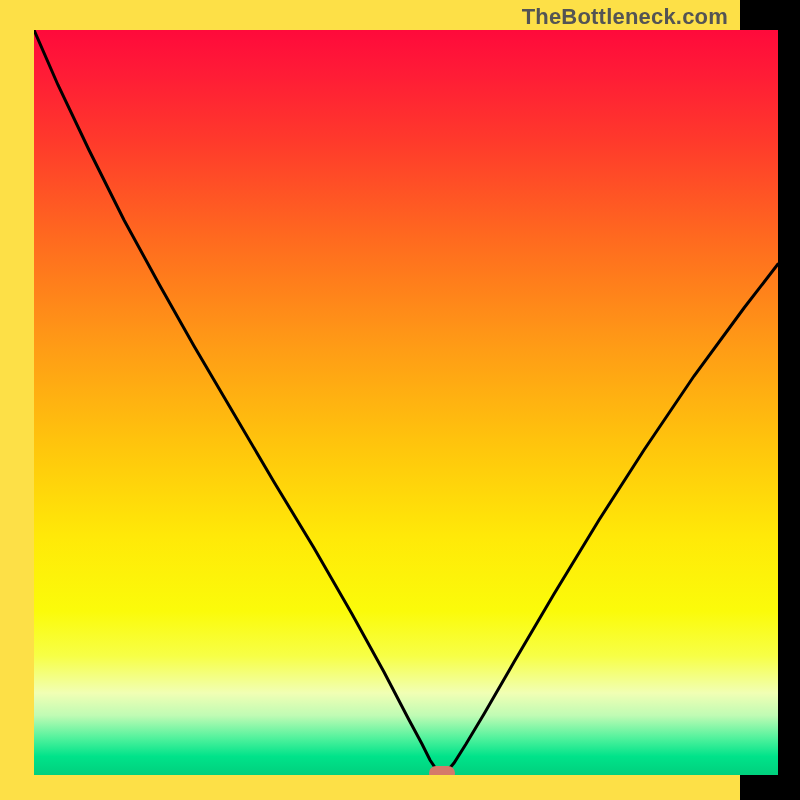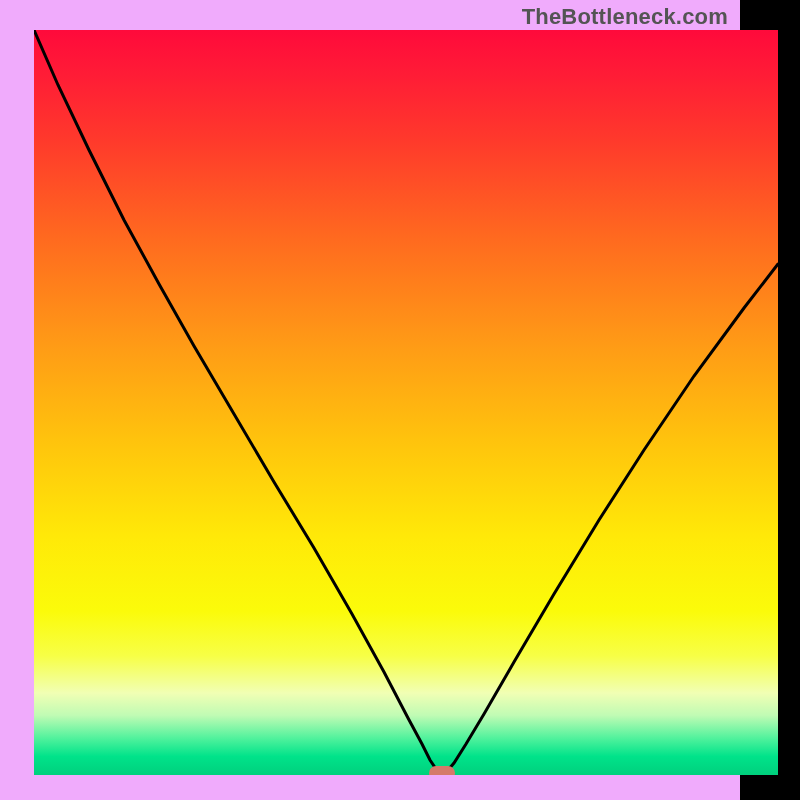--- a/index.html
+++ b/index.html
@@ -8,21 +8,21 @@
     width: 800px;
     height: 800px;
     background: #000;
     overflow: hidden;
     font-family: Arial, Helvetica, sans-serif;
   }
   .frame {
     position: relative;
     width: 740px;
     height: 800px;
-    background: #f0abfc;
+    background: #fde047;
   }
   .watermark {
     position: absolute;
     top: 4px;
     right: 12px;
     color: #545454;
     font-size: 22px;
     font-weight: 600;
     letter-spacing: 0.2px;
     z-index: 20;

